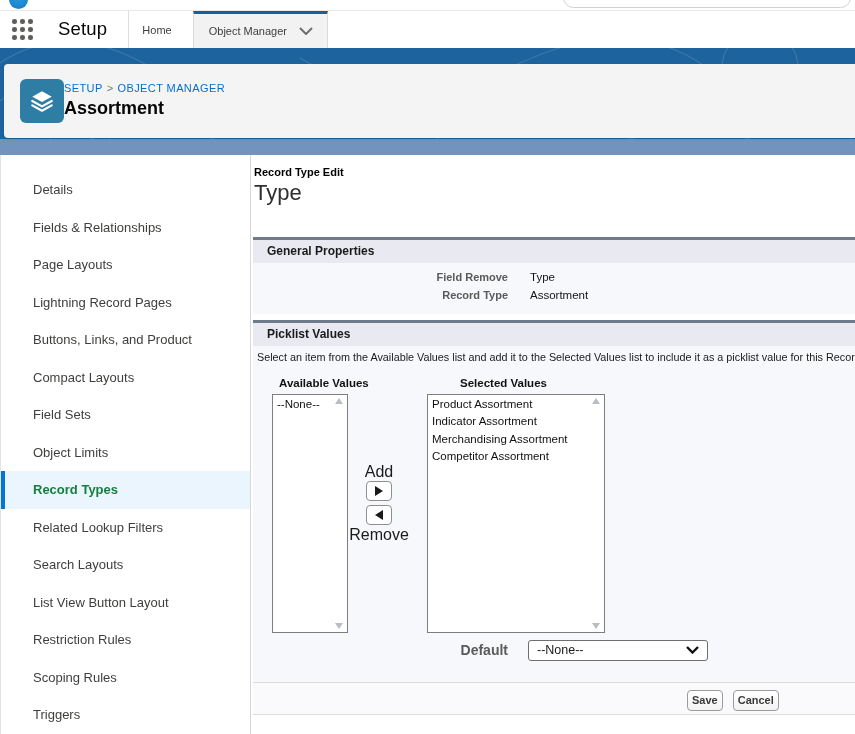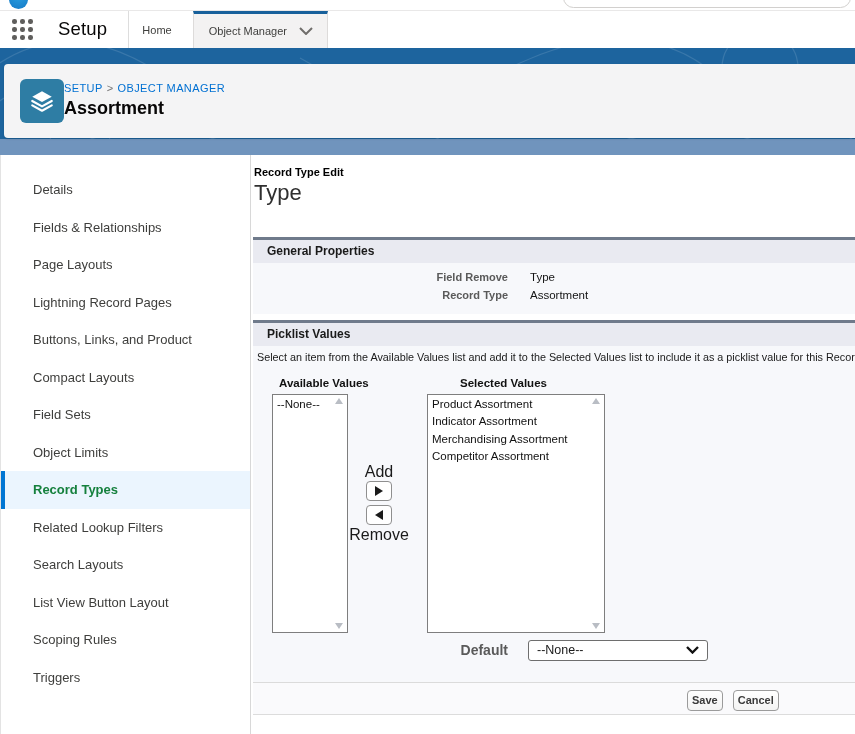--- a/index.html
+++ b/index.html
@@ -179,20 +179,21 @@
         <div class="side-item">Page Layouts</div>
         <div class="side-item">Lightning Record Pages</div>
         <div class="side-item">Buttons, Links, and Product</div>
         <div class="side-item">Compact Layouts</div>
         <div class="side-item">Field Sets</div>
         <div class="side-item">Object Limits</div>
         <div class="side-item selected">Record Types</div>
         <div class="side-item">Related Lookup Filters</div>
         <div class="side-item">Search Layouts</div>
         <div class="side-item">List View Button Layout</div>
+        <div class="side-item">Restriction Rules</div>
         <div class="side-item">Scoping Rules</div>
         <div class="side-item">Triggers</div>
       </nav>
 
     <main class="content">
       <div class="page-sub">Record Type Edit</div>
       <div class="page-h1">Type</div>
 
       <section class="sec">
         <div class="sec-head">General Properties</div>

